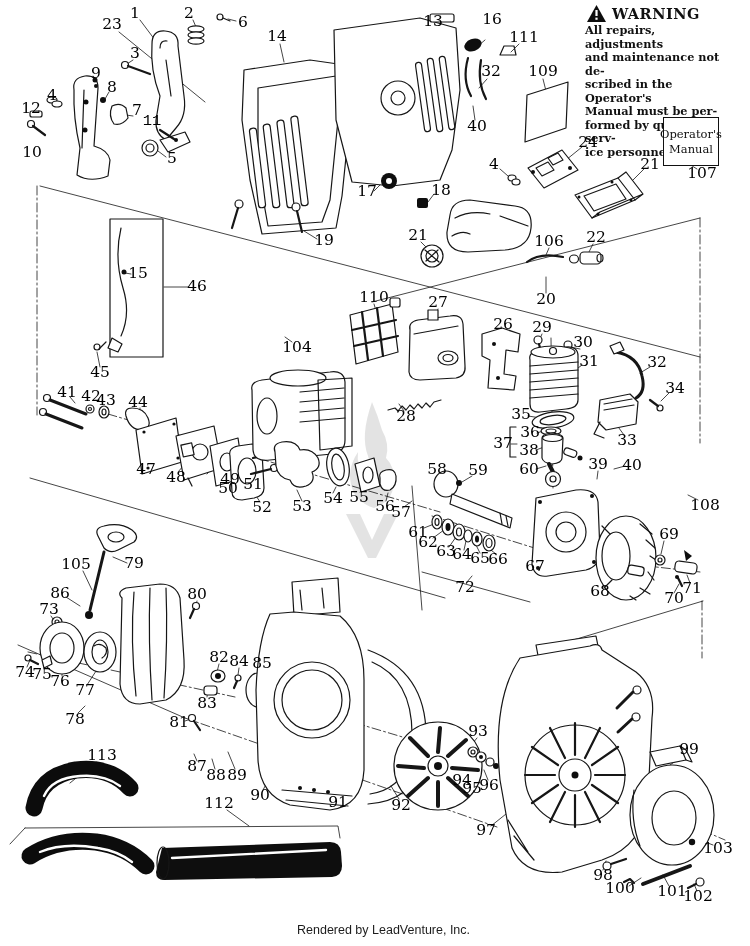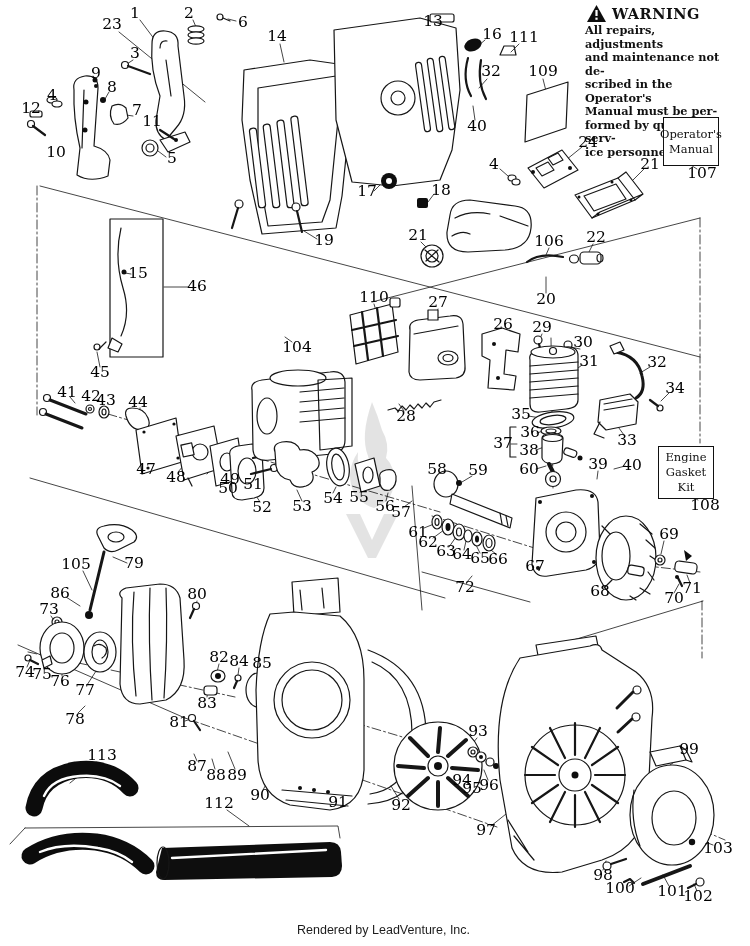--- a/index.html
+++ b/index.html
@@ -523,27 +523,27 @@
       <div class="callout" style="left: 135px; top: 14px;">1</div>
       <div class="callout" style="left: 189px; top: 14px;">2</div>
       <div class="callout" style="left: 135px; top: 54px;">3</div>
       <div class="callout" style="left: 52px; top: 96px;">4</div>
       <div class="callout" style="left: 494px; top: 165px;">4</div>
       <div class="callout" style="left: 172px; top: 159px;">5</div>
       <div class="callout" style="left: 243px; top: 23px;">6</div>
       <div class="callout" style="left: 137px; top: 111px;">7</div>
       <div class="callout" style="left: 112px; top: 88px;">8</div>
       <div class="callout" style="left: 96px; top: 74px;">9</div>
-      <div class="callout" style="left: 32px; top: 153px; margin-left: 24px;">10</div>
-      <div class="callout" style="left: 152px; top: 122px;">11</div>
+      <div class="callout" style="left: 32px; top: 153px;">10</div>
+      <div class="callout" style="left: 152px; top: 122px; font-family: Liberation Mono, monospace;">11</div>
       <div class="callout" style="left: 31px; top: 109px;">12</div>
       <div class="callout" style="left: 433px; top: 22px;">13</div>
       <div class="callout" style="left: 277px; top: 37px;">14</div>
       <div class="callout" style="left: 138px; top: 274px;">15</div>
-      <div class="callout" style="left: 492px; top: 35px;">16</div>
+      <div class="callout" style="left: 492px; top: 20px;">16</div>
       <div class="callout" style="left: 367px; top: 192px;">17</div>
       <div class="callout" style="left: 441px; top: 191px;">18</div>
       <div class="callout" style="left: 324px; top: 241px;">19</div>
       <div class="callout" style="left: 546px; top: 300px;">20</div>
       <div class="callout" style="left: 418px; top: 236px;">21</div>
       <div class="callout" style="left: 596px; top: 238px;">22</div>
       <div class="callout" style="left: 112px; top: 25px;">23</div>
       <div class="callout" style="left: 588px; top: 143px;">24</div>
       <div class="callout" style="left: 650px; top: 165px;">21</div>
       <div class="callout" style="left: 503px; top: 325px;">26</div>
@@ -650,18 +650,15 @@
     <div class="wbody">All repairs, adjustments
 and maintenance not de-
 scribed in the Operator's
 Manual must be per-
 formed by qualified serv-
 ice personnel.</div>
   </div>
 
   <div class="labelbox" style="left:663px;top:117px;width:54px;height:47px;">Operator's
 Manual</div>
-  <div class="labelbox" style="left:658px;top:446px;width:54px;height:51px;">Engine
-Gasket
-Kit</div>
 
   <div class="footer">Rendered by LeadVenture, Inc.</div>
 </div>
 
 </body></html>

